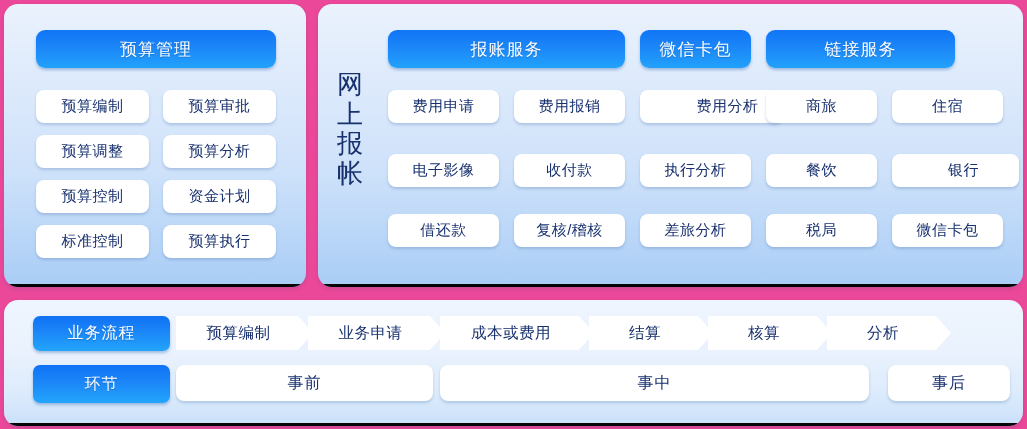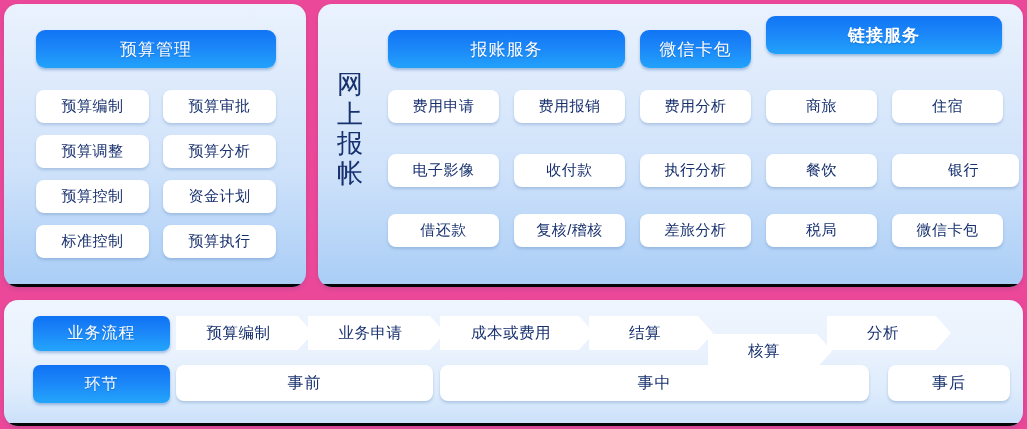--- a/index.html
+++ b/index.html
@@ -152,25 +152,25 @@
 
     <div class="hdr" style="left:70px; top:26px; width:237px; height:38px;">报账服务</div>
     <div class="pill" style="left:70px;  top:86px;  width:111px; height:33px;">费用申请</div>
     <div class="pill" style="left:196px; top:86px;  width:111px; height:33px;">费用报销</div>
     <div class="pill" style="left:70px;  top:150px; width:111px; height:33px;">电子影像</div>
     <div class="pill" style="left:196px; top:150px; width:111px; height:33px;">收付款</div>
     <div class="pill" style="left:70px;  top:210px; width:111px; height:33px;">借还款</div>
     <div class="pill" style="left:196px; top:210px; width:111px; height:33px;">复核/稽核</div>
 
     <div class="hdr" style="left:322px; top:26px; width:111px; height:38px;">微信卡包</div>
-    <div class="pill" style="left:322px; top:86px;  width:111px; height:33px;">费用分析</div>
+    <div class="pill" style="left:322px; top:86px;  width:111px; height:33px;padding-left:32px;">费用分析</div>
     <div class="pill" style="left:322px; top:150px; width:111px; height:33px;">执行分析</div>
     <div class="pill" style="left:322px; top:210px; width:111px; height:33px;">差旅分析</div>
 
-    <div class="hdr" style="left:448px; top:12px; width:236px; height:38px;font-weight:bold;">链接服务</div>
+    <div class="hdr" style="left:448px; top:26px; width:189px; height:38px;">链接服务</div>
     <div class="pill" style="left:448px; top:86px;  width:111px; height:33px;">商旅</div>
     <div class="pill" style="left:574px; top:86px;  width:111px; height:33px;">住宿</div>
     <div class="pill" style="left:448px; top:150px; width:111px; height:33px;">餐饮</div>
     <div class="pill" style="left:574px; top:150px; width:111px; height:33px;padding-left:16px;">银行</div>
     <div class="pill" style="left:448px; top:210px; width:111px; height:33px;">税局</div>
     <div class="pill" style="left:574px; top:210px; width:111px; height:33px;">微信卡包</div>
   </div>
 
   <div id="vlabel">
     <span>网</span>
@@ -180,21 +180,21 @@
   </div>
 
   <div class="panel" id="panel-flow">
 
     <div class="tag" style="left:29px; top:16px; width:137px; height:35px;">业务流程</div>
 
     <div class="chev" style="left:172px; top:16px; width:125px;">预算编制</div>
     <div class="chev" style="left:304px; top:16px; width:125px;">业务申请</div>
     <div class="chev" style="left:436px; top:16px; width:142px;">成本或费用</div>
     <div class="chev" style="left:585px; top:16px; width:112px;">结算</div>
-    <div class="chev" style="left:704px; top:34px; width:112px;">核算</div>
+    <div class="chev" style="left:704px; top:16px; width:112px;">核算</div>
     <div class="chev" style="left:823px; top:16px; width:112px;">分析</div>
 
     <div class="tag" style="left:29px; top:65px; width:137px; height:38px;">环节</div>
 
     <div class="stage" style="left:172px; top:65px; width:257px;">事前</div>
     <div class="stage" style="left:436px; top:65px; width:429px;">事中</div>
     <div class="stage" style="left:872px; top:65px; width:122px;margin-left:12px;">事后</div>
   </div>
 
 </div>

